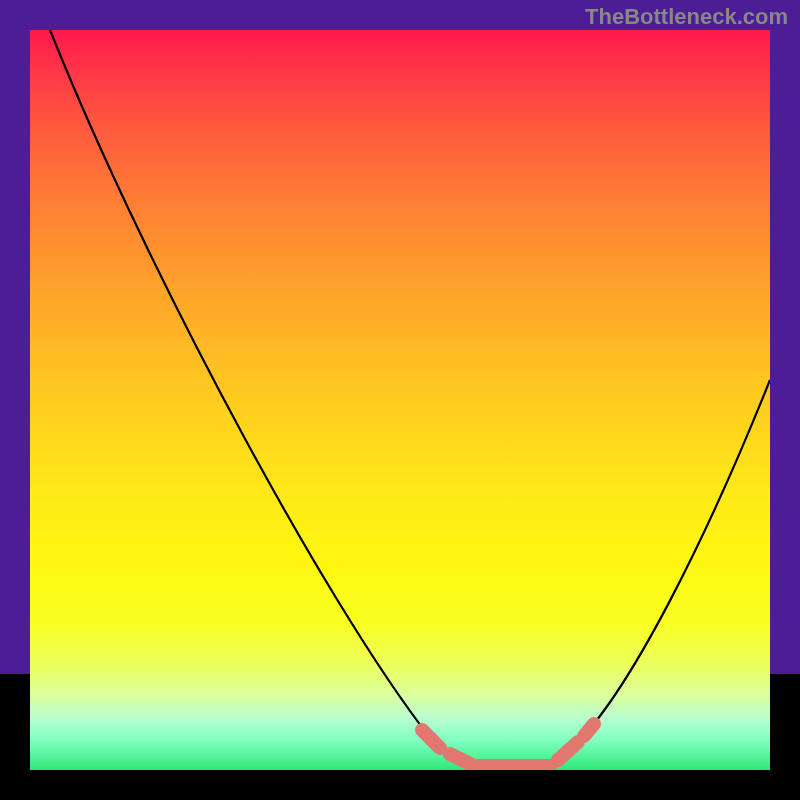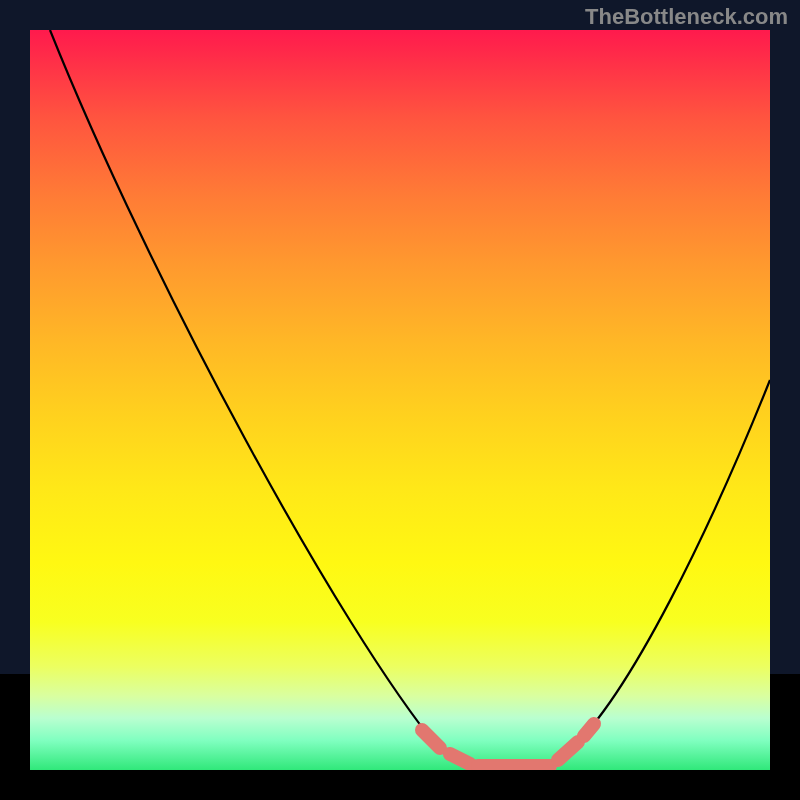--- a/index.html
+++ b/index.html
@@ -1,17 +1,17 @@
 <!DOCTYPE html>
 <html><head>
 <meta charset="utf-8">
 <style>
   * { margin: 0; padding: 0; box-sizing: border-box; }
   html, body { width: 800px; height: 800px; background: #000; overflow: hidden; }
-  .container { position: relative; width: 800px; height: 674px; background: #0f172a; }
+  .container { position: relative; width: 800px; height: 674px; background: #4c1d95; }
   .watermark {
     position: absolute;
     top: 4px; right: 12px;
     font-family: Arial, sans-serif;
     font-size: 22px;
     font-weight: bold;
     color: #888;
     z-index: 10;
   }
   .plot {

